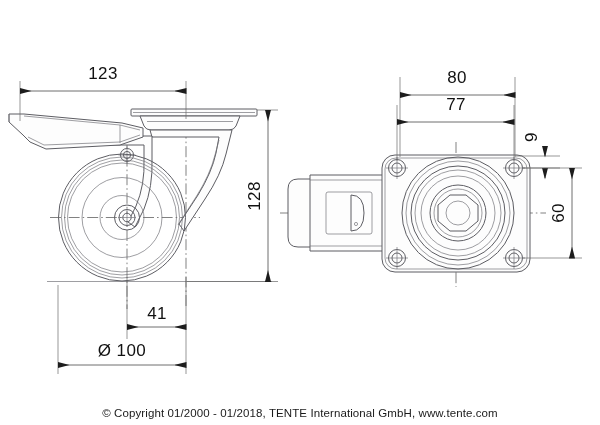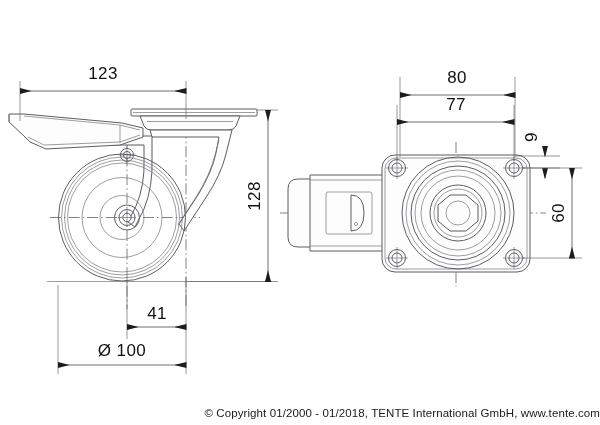--- a/index.html
+++ b/index.html
@@ -23,21 +23,21 @@
     left: 0;
     top: 0;
     width: 600px;
     height: 425px;
   }
   .copyright {
     position: absolute;
     left: 0;
     top: 398px;
     width: 600px;
-    text-align: right;
+    text-align: center;
     font-family: "Liberation Sans", sans-serif;
     font-size: 11.5px;
     color: #1a1a1a;
     letter-spacing: 0.1px;
     white-space: nowrap;
   }
   
   .part       { fill: none; stroke: #5d5d63; stroke-width: 1; }
   .part-thin  { fill: none; stroke: #74747a; stroke-width: 0.7; }
   .part-fill  { fill: #fdfdfd; stroke: #5d5d63; stroke-width: 1; }

